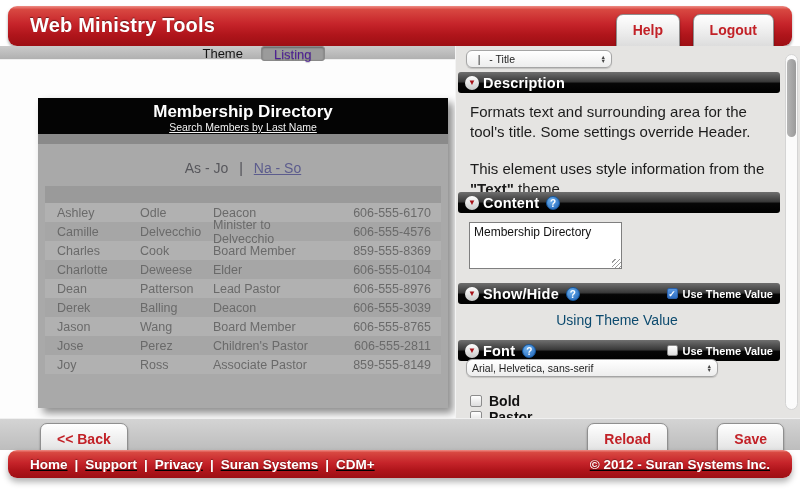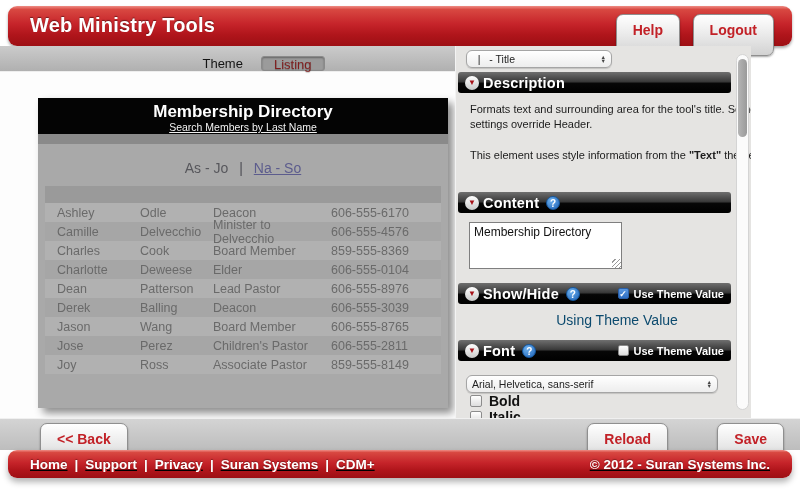--- a/index.html
+++ b/index.html
@@ -27,28 +27,28 @@
   }
   .btn-help   { right:112px; }
   .btn-logout { right:18px; }
 
   
   .main { position:absolute; left:0; top:46px; width:800px; height:372px; }
 
   
   .left { position:absolute; left:0; top:0; width:455px; height:372px; background:#fdfdfd; }
   .tab-strip {
-    position:absolute; left:0; top:0; width:455px; height:26px;
+    position:absolute; left:0; top:0; width:455px; height:14px;
     background:linear-gradient(180deg,#cbcbcb,#b0b0b0);
     border-bottom:1px solid #eeeeee;
-    display:flex; justify-content:center; align-items:flex-end; gap:6px; padding-left:60px;
+    display:flex; justify-content:center; align-items:flex-start; gap:6px; padding-left:60px;
   }
   .tab { font-size:13px; color:#141414; padding:0 12px; height:15px; line-height:15px; cursor:pointer; }
   .tab.active {
-    background:#9b9b9b; color:#7f1d1d; border-radius:3px; border:1px solid #8a8a8a;
+    background:#9b9b9b; color:#4c1d95; border-radius:3px; border:1px solid #8a8a8a;
     box-shadow:inset 0 1px 2px rgba(0,0,0,.35); text-shadow:0 1px 1px rgba(0,0,0,.25);
   }
 
   
   .preview {
     position:absolute; left:38px; top:52px; width:410px; height:310px; background:#a9a9a9;
     box-shadow:5px 5px 8px rgba(0,0,0,.45);
   }
   .pv-header { background:#040404; height:36px; text-align:center; padding-top:4px; }
   .pv-title { color:#fff; font-size:17px; font-weight:bold; line-height:19px; }
@@ -58,45 +58,45 @@
   .pv-pagination .sep { margin:0 7px; color:#4e4e55; }
   .pv-page-link { color:#5c5c8d; text-decoration:underline; cursor:pointer; }
   .member-table { margin:8px 7px 0 7px; }
   .mt-header { height:17px; background:#9a9a9a; }
   .mrow { display:flex; height:19px; align-items:center; font-size:12.5px; color:#6a6a6a; padding:0 10px 0 12px; }
   .mrows .mrow:nth-child(odd)  { background:#b1b1b1; }
   .mrows .mrow:nth-child(even) { background:#a6a6a6; }
   .cell-first { width:83px; }
   .cell-last  { width:73px; }
   .cell-pos   { flex:1; }
-  .cell-phone { width:100px; text-align:left; }
+  .cell-phone { width:100px; text-align:right; }
 
   
   .right {
-    position:absolute; left:455px; top:0; width:296px; height:372px;
+    position:absolute; left:455px; top:0; width:345px; height:372px;
     background:#e5e4e2; border-left:1px solid #f3f3f3; overflow:hidden;
   }
   .scrollbar {
     position:absolute; right:2px; top:8px; width:13px; height:356px;
     background:#fbfbfb; border:1px solid #d4d4d4; border-radius:7px; cursor:pointer;
   }
   .scroll-thumb {
     position:absolute; left:1px; top:4px; width:9px; height:78px;
     background:linear-gradient(90deg,#b5b5b5,#9a9a9a); border-radius:5px;
   }
   .select-control {
     position:absolute; height:18px; border:1px solid #a5a5a5; border-radius:6px;
     background:linear-gradient(180deg,#ffffff,#ededed); display:flex; align-items:center;
     font-size:10.5px; color:#222; padding:0 5px; cursor:pointer;
     box-shadow:0 1px 1px rgba(0,0,0,.15);
   }
   .select-control .val { flex:1; white-space:pre; overflow:hidden; }
   .stepper { display:flex; flex-direction:column; align-items:center; line-height:4.5px; font-size:5.5px; color:#444; }
   .elem-select { left:10px; top:4px; width:146px; }
-  .font-select { left:10px; top:329px; width:252px; }
+  .font-select { left:10px; top:313px; width:252px; }
 
   .panel-header {
     position:absolute; left:2px; right:20px; height:21px; border-radius:3px;
     background:linear-gradient(180deg,#6f6f6f 0%,#3a3a3a 45%,#060606 55%,#000 100%);
     color:#fff; display:flex; align-items:center; padding:0 7px; cursor:pointer;
   }
   .panel-title { font-size:14.5px; font-weight:bold; letter-spacing:.2px; }
   .collapse-icon {
     width:14px; height:14px; border-radius:50%; margin-right:4px; flex:0 0 auto;
     background:linear-gradient(180deg,#ffffff,#c9c9c9); color:#a6131a;
@@ -110,21 +110,21 @@
   .use-theme { margin-left:auto; display:flex; align-items:center; gap:5px;
                font-size:11px; font-weight:bold; color:#fff; }
   .cb {
     width:11px; height:11px; border:1px solid #8c8c8c; border-radius:2px;
     background:linear-gradient(180deg,#fff,#ddd); cursor:pointer;
     font-size:9px; line-height:10px; text-align:center; color:transparent;
   }
   .cb.checked { background:linear-gradient(180deg,#5a97e0,#2f6fc3); border-color:#2a5fa8; color:#fff; }
 
   .hdr-description { top:26px; }
-  .desc-body { position:absolute; left:14px; top:56px; width:305px; font-size:11px;
+  .desc-body { position:absolute; left:14px; top:56px; width:305px; font-size:15px;
                color:#1c1c1c; line-height:1.35; }
   .desc-body p + p { margin-top:16px; }
   .hdr-content { top:146px; }
   .content-textarea {
     position:absolute; left:13px; top:176px; width:153px; height:47px;
     border:1px solid #7f7f7f; background:#fff; font-family:"Liberation Sans",sans-serif;
     font-size:12px; padding:2px 4px; resize:none; outline:none; color:#111;
   }
   .grip { position:absolute; left:156px; top:213px; width:9px; height:9px; pointer-events:none;
           background:repeating-linear-gradient(135deg,transparent 0 2px,#9a9a9a 2px 3px); }
@@ -302,21 +302,21 @@
           <span>▲</span>
           <span>▼</span>
         </span>
       </div>
       <div class="check-row row-bold">
         <span class="cb">✓</span>
         <span>Bold</span>
       </div>
       <div class="check-row row-italic">
         <span class="cb">✓</span>
-        <span>Italic</span>
+        <span>Pastor</span>
       </div>
 
       <div class="scrollbar">
         <div class="scroll-thumb"></div>
       </div>
     </div>
   </div>
 
   <div class="button-bar">
     <div class="pill-btn btn-back">&lt;&lt; Back</div>

